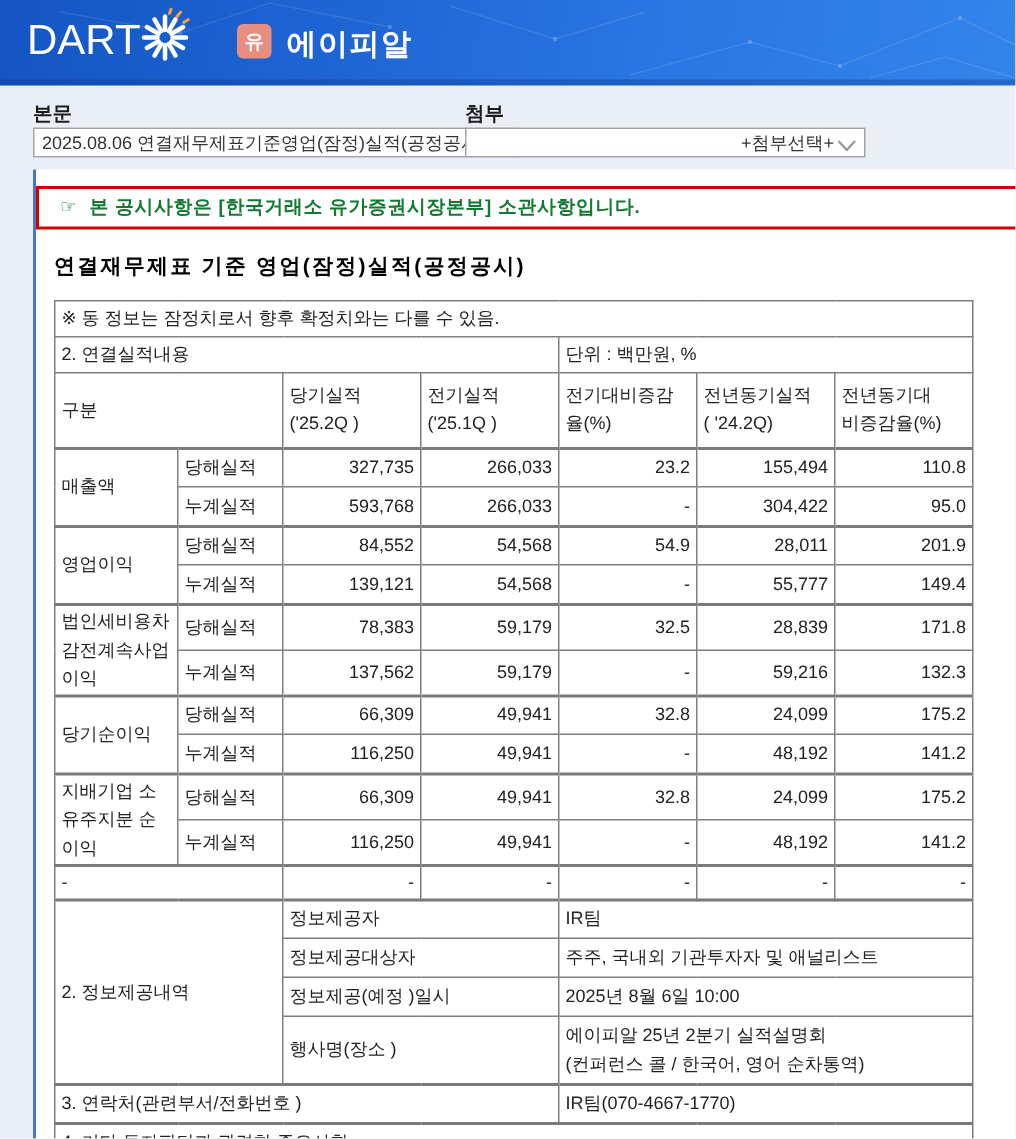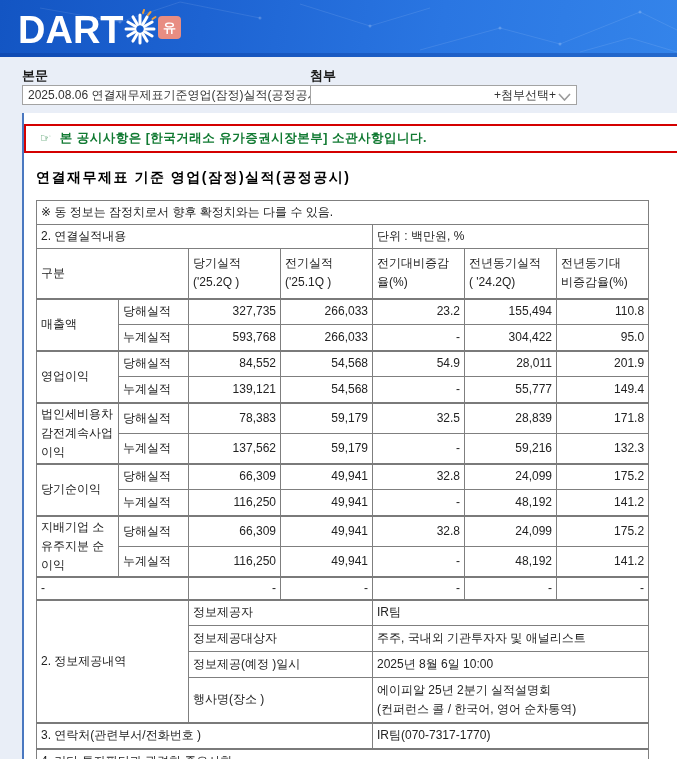--- a/index.html
+++ b/index.html
@@ -13,21 +13,21 @@
   .header {
     position:absolute; left:0; top:0; width:677px; height:57px;
     background:linear-gradient(100deg,#1355c3 0%,#1d63d2 30%,#2a76e2 65%,#3484ea 100%);
     overflow:hidden;
   }
   .header .edge { position:absolute; left:0; bottom:0; width:100%; height:4px;
     background:rgba(8,55,150,0.35); }
   .constellation { position:absolute; left:0; top:0; opacity:.8; }
   .logo-wrap { position:absolute; left:18px; top:9px; display:flex; align-items:center; }
   .logo-text {
-    color:#fff; font-weight:700; font-size:38px; letter-spacing:0;
+    color:#fff; font-weight:400; font-size:28px; letter-spacing:0;
     font-family:"Liberation Sans","DejaVu Sans",sans-serif;
   }
   .pinwheel { margin-left:-4px; margin-top:-4px; }
   .badge {
     position:absolute; left:158px; top:16px; width:23px; height:23px;
     background:#e88d82; border-radius:4px; color:#fff; font-size:13px; font-weight:bold;
     display:flex; align-items:center; justify-content:center;
   }
   .company { position:absolute; left:191px; top:16px; color:#fff; font-size:20px; font-weight:bold; letter-spacing:1px; }
 
@@ -113,20 +113,21 @@
         <line x1="-2.5" y1="-4.3" x2="-7" y2="-12.1"></line>
       </g>
       <g stroke="#f0a03c" stroke-width="2" stroke-linecap="round">
         <line x1="3" y1="-16" x2="4" y2="-19"></line>
         <line x1="8" y1="-14" x2="10.5" y2="-17"></line>
         <line x1="12.5" y1="-10" x2="15.5" y2="-12"></line>
       </g>
     </svg>
   </div>
   <div class="badge">유</div>
+  <div class="company">에이피알</div>
   <div class="edge"></div>
 </div>
 
 <div class="field-label lbl-doc">본문</div>
 <div class="selectbox sel-doc">
   <span>2025.08.06  연결재무제표기준영업(잠정)실적(공정공시)</span>
   <svg class="chev" width="13" height="8" viewBox="0 0 13 8">
     <polyline points="1,1 6.5,7 12,1" fill="none" stroke="#9a9a9a" stroke-width="1.6"></polyline>
   </svg>
 </div>
@@ -306,21 +307,21 @@
     <tr class="r45">
       <td colspan="2">행사명(장소 )</td>
       <td colspan="3">
         <div>에이피알 25년 2분기 실적설명회</div>
         <div>(컨퍼런스 콜 / 한국어, 영어 순차통역)</div>
       </td>
     </tr>
 
     <tr class="r26 gs">
       <td colspan="4">3. 연락처(관련부서/전화번호 )</td>
-      <td colspan="3">IR팀(070-7317-1770)</td>
+      <td colspan="3">IR팀(070-4667-1770)</td>
     </tr>
 
     <tr class="r26 gs">
       <td colspan="7">4. 기타 투자판단과 관련한 중요사항</td>
     </tr>
   </tbody>
     </table>
 </div>
 
 </body></html>

